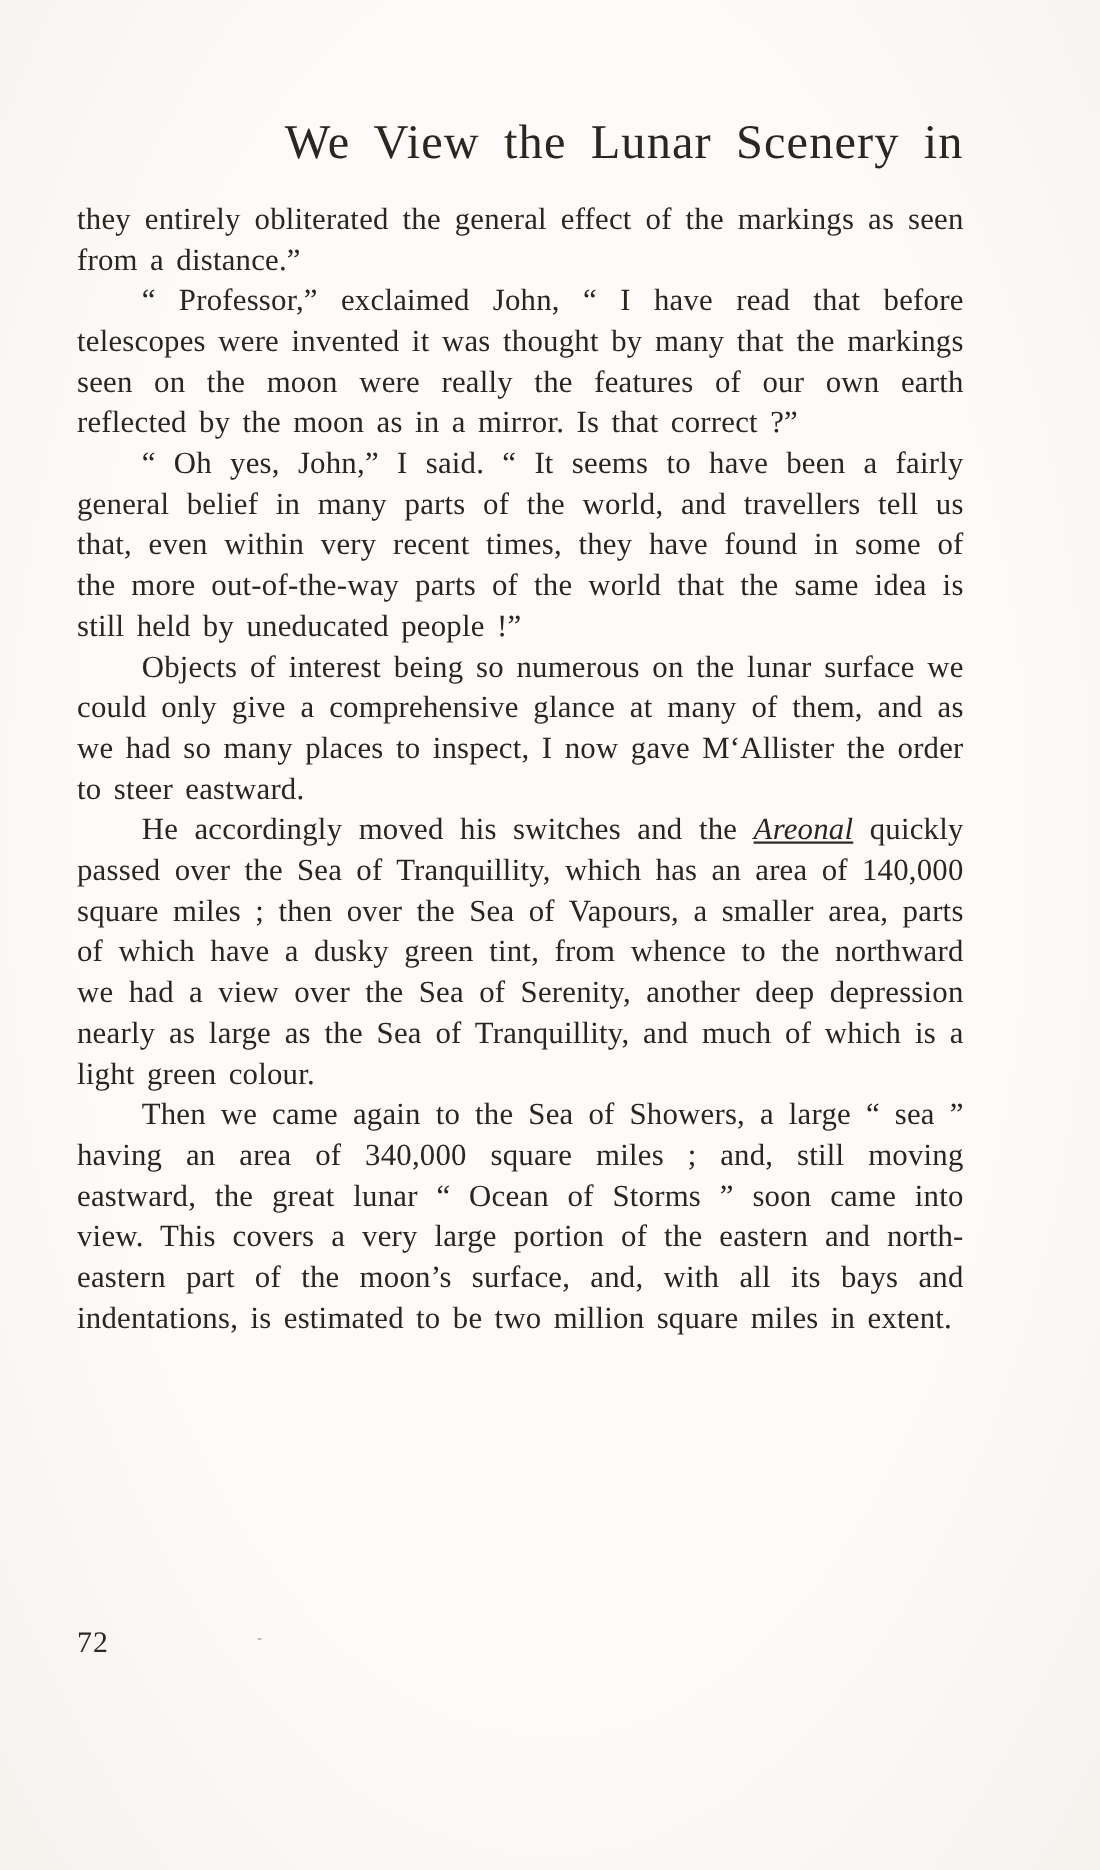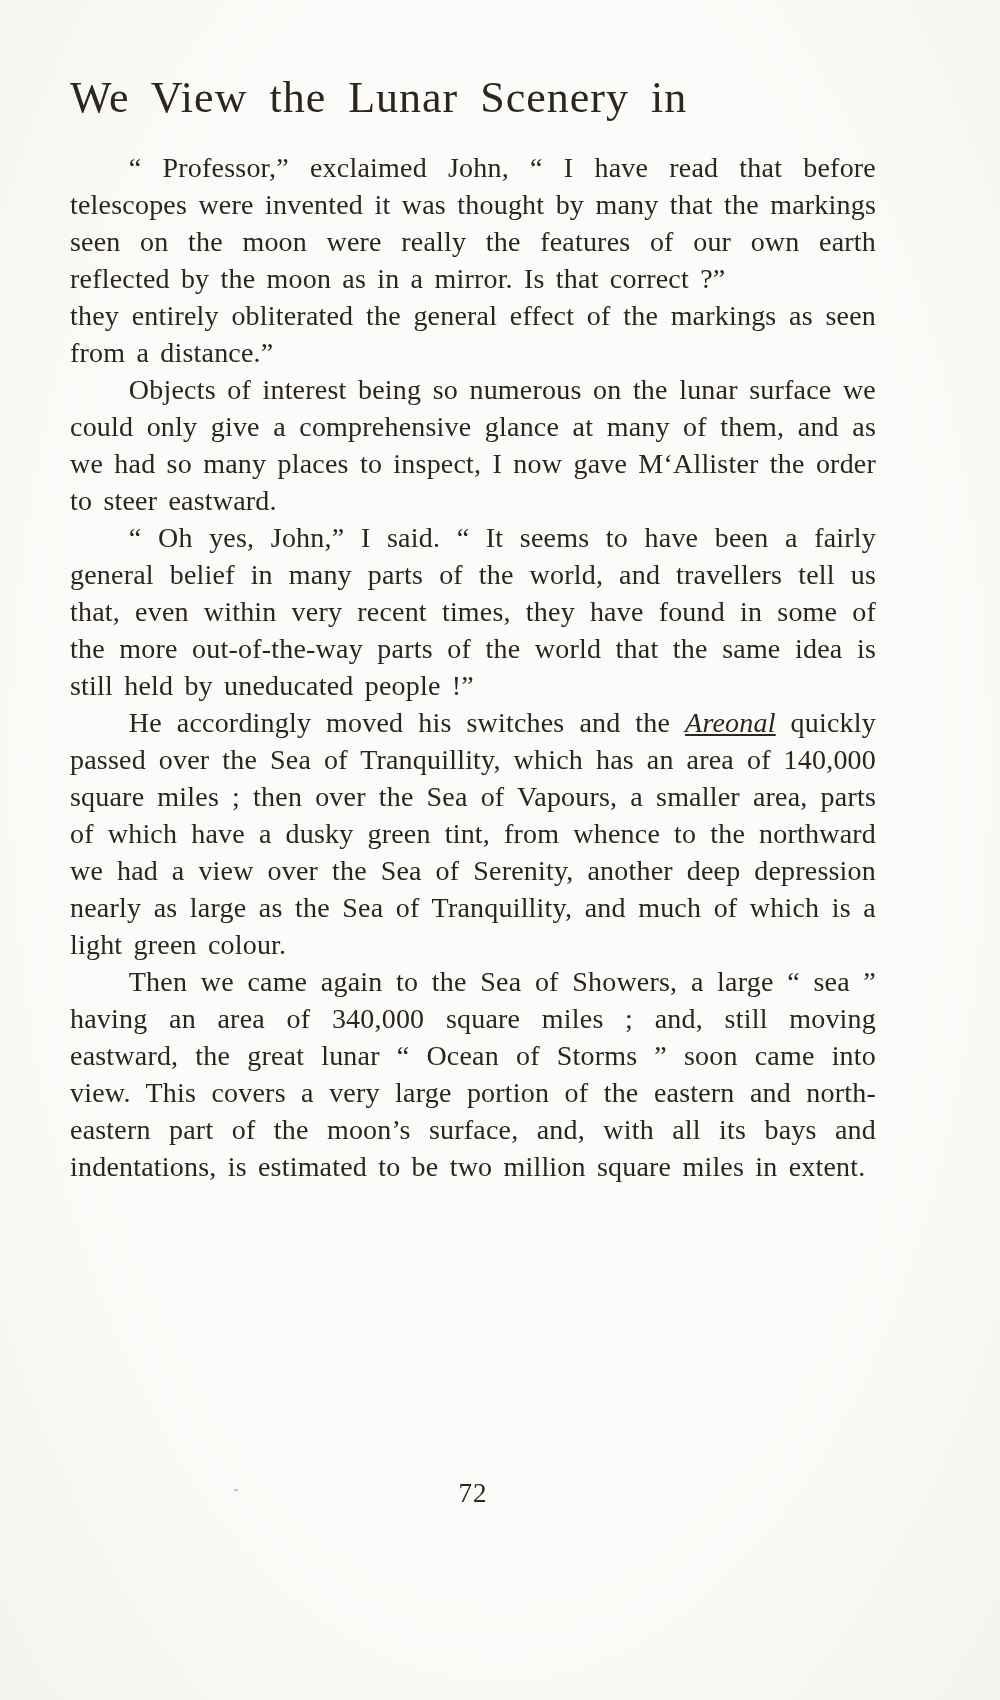--- a/index.html
+++ b/index.html
@@ -17,25 +17,25 @@
   }
   .page {
     position: absolute;
     top: 0;
     left: 0;
     width: 1000px;
     height: 1700px;
     background: radial-gradient(ellipse at 50% 45%, #fcfbf9 60%, #f5f3ee 100%);
   }
   .running-header {
-    margin: 0;
-    padding-top: 72px;
+    margin: 12px;
+    padding-top: 92px;
     margin-left: 70px;
     width: 806px;
-    text-align: left;
+    text-align: right;
     font-weight: 400;
     font-size: 44px;
     letter-spacing: 1px;
     word-spacing: 10px;
     color: #2a2620;
   }
   .page-body {
     margin-left: 70px;
     margin-top: 26px;
     width: 806px;
@@ -53,21 +53,20 @@
   }
   .italic {
     font-style: italic;
     text-decoration: underline;
   }
   .page-number {
     position: absolute;
     top: 1478px;
     left: 70px;
     width: 806px;
-    text-align: center;
     font-size: 27px;
     letter-spacing: 1px;
     color: #2a2620;
   }
   .stray-mark {
     position: absolute;
     top: 1489px;
     left: 234px;
     width: 4px;
     height: 2px;
@@ -75,24 +74,24 @@
     border-radius: 50%;
   }
 </style>
 </head>
 <body>
 
 <div class="page">
   <h1 class="running-header">We View the Lunar Scenery in</h1>
 
   <div class="page-body">
+      <p class="para"><span>they entirely obliterated the general effect of the markings as seen from a distance.”</span></p>
       <p class="para indent"><span>“ Professor,” exclaimed John, “ I have read that before telescopes were invented it was thought by many that the markings seen on the moon were really the features of our own earth reflected by the moon as in a mirror.  Is that correct ?”</span></p>
-      <p class="para"><span>they entirely obliterated the general effect of the markings as seen from a distance.”</span></p>
+      <p class="para indent"><span>“ Oh yes, John,” I said.  “ It seems to have been a fairly general belief in many parts of the world, and travellers tell us that, even within very recent times, they have found in some of the more out-of-the-way parts of the world that the same idea is still held by uneducated people !”</span></p>
       <p class="para indent"><span>Objects of interest being so numerous on the lunar surface we could only give a comprehensive glance at many of them, and as we had so many places to inspect, I now gave M‘Allister the order to steer eastward.</span></p>
-      <p class="para indent"><span>“ Oh yes, John,” I said.  “ It seems to have been a fairly general belief in many parts of the world, and travellers tell us that, even within very recent times, they have found in some of the more out-of-the-way parts of the world that the same idea is still held by uneducated people !”</span></p>
       <p class="para indent"><span>He accordingly moved his switches and the </span><span class="italic">Areonal</span><span> quickly passed over the Sea of Tranquillity, which has an area of 140,000 square miles ; then over the Sea of Vapours, a smaller area, parts of which have a dusky green tint, from whence to the northward we had a view over the Sea of Serenity, another deep depression nearly as large as the Sea of Tranquillity, and much of which is a light green colour.</span></p>
       <p class="para indent"><span>Then we came again to the Sea of Showers, a large “ sea ” having an area of 340,000 square miles ; and, still moving eastward, the great lunar “ Ocean of Storms ” soon came into view.  This covers a very large portion of the eastern and north-eastern part of the moon’s surface, and, with all its bays and indentations, is estimated to be two million square miles in extent.</span></p>
     </div>
 
   <div class="stray-mark"></div>
 
   <div class="page-number">72</div>
 </div>
 
 </body></html>

